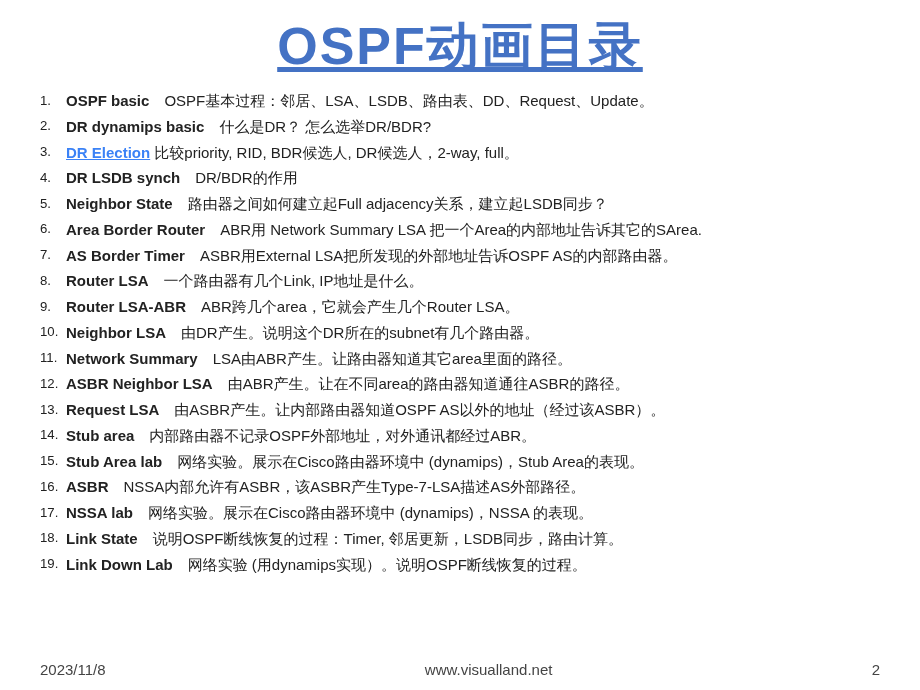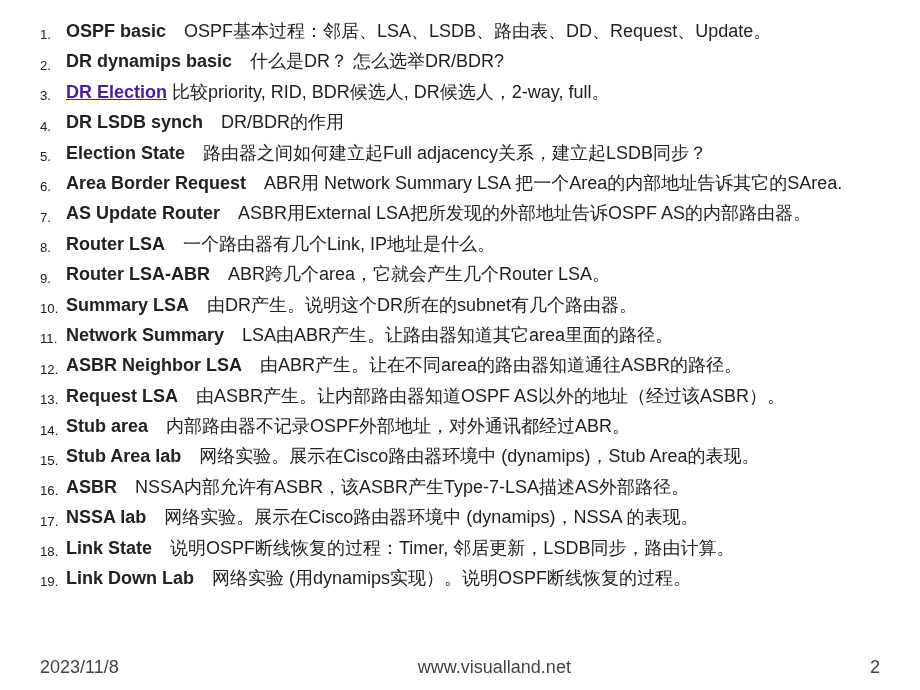--- a/index.html
+++ b/index.html
@@ -35,93 +35,96 @@
     }
     .content-list {
       flex: 1;
       list-style: none;
       counter-reset: list-counter;
       padding-left: 0;
     }
     .content-list li {
       counter-increment: list-counter;
       display: flex;
-      align-items: flex-end;
+      align-items: center;
       margin-bottom: 2.5px;
       line-height: 1.55;
-      font-size: 18px;
+      font-size: 15px;
     }
     .content-list li::before {
       content: counter(list-counter) ".";
       min-width: 26px;
       flex-shrink: 0;
       font-size: 13.2px;
       color: #222;
     }
     .item-text {
       flex: 1;
     }
     .item-label {
       font-weight: bold;
       color: #222;
     }
     .item-label-link {
       font-weight: bold;
-      color: #4c1d95;
+      color: #3b82f6;
       text-decoration: underline;
     }
     .footer {
       display: flex;
       justify-content: space-between;
       align-items: center;
       padding: 6px 0 2px 0;
       font-size: 12.5px;
       color: #444;
       border-top: none;
     }
     .footer-date, .footer-url, .footer-page {
-      font-size: 18px;
+      font-size: 15px;
       color: #444;
     }
   </style>
 </head>
 <body>
 
 <div class="page">
+  <div class="title-area">
+    <span class="main-title">OSPF动画目录</span>
+  </div>
 
   <ol class="content-list" id="content-list">
   <li>
         <span class="item-text"><span class="item-label">OSPF basic</span>　OSPF基本过程：邻居、LSA、LSDB、路由表、DD、Request、Update。</span>
       </li>
       <li>
         <span class="item-text"><span class="item-label">DR dynamips basic</span>　什么是DR？ 怎么选举DR/BDR?</span>
       </li>
       <li>
         <span class="item-text"><span class="item-label-link">DR Election</span> 比较priority, RID, BDR候选人, DR候选人，2-way, full。</span>
       </li>
       <li>
         <span class="item-text"><span class="item-label">DR LSDB synch</span>　DR/BDR的作用</span>
       </li>
       <li>
-        <span class="item-text"><span class="item-label">Election State</span>　路由器之间如何建立起Full adjacency关系，建立起LSDB同步？</span>
+        <span class="item-text"><span class="item-label">Neighbor State</span>　路由器之间如何建立起Full adjacency关系，建立起LSDB同步？</span>
       </li>
       <li>
-        <span class="item-text"><span class="item-label">Area Border Request</span>　ABR用 Network Summary LSA 把一个Area的内部地址告诉其它的SArea.</span>
+        <span class="item-text"><span class="item-label">Area Border Router</span>　ABR用 Network Summary LSA 把一个Area的内部地址告诉其它的SArea.</span>
       </li>
       <li>
-        <span class="item-text"><span class="item-label">AS Update Router</span>　ASBR用External LSA把所发现的外部地址告诉OSPF AS的内部路由器。</span>
+        <span class="item-text"><span class="item-label">AS Border Timer</span>　ASBR用External LSA把所发现的外部地址告诉OSPF AS的内部路由器。</span>
       </li>
       <li>
         <span class="item-text"><span class="item-label">Router LSA</span>　一个路由器有几个Link, IP地址是什么。</span>
       </li>
       <li>
         <span class="item-text"><span class="item-label">Router LSA-ABR</span>　ABR跨几个area，它就会产生几个Router LSA。</span>
       </li>
       <li>
-        <span class="item-text"><span class="item-label">Summary LSA</span>　由DR产生。说明这个DR所在的subnet有几个路由器。</span>
+        <span class="item-text"><span class="item-label">Neighbor LSA</span>　由DR产生。说明这个DR所在的subnet有几个路由器。</span>
       </li>
       <li>
         <span class="item-text"><span class="item-label">Network Summary</span>　LSA由ABR产生。让路由器知道其它area里面的路径。</span>
       </li>
       <li>
         <span class="item-text"><span class="item-label">ASBR Neighbor LSA</span>　由ABR产生。让在不同area的路由器知道通往ASBR的路径。</span>
       </li>
       <li>
         <span class="item-text"><span class="item-label">Request LSA</span>　由ASBR产生。让内部路由器知道OSPF AS以外的地址（经过该ASBR）。</span>
       </li>

